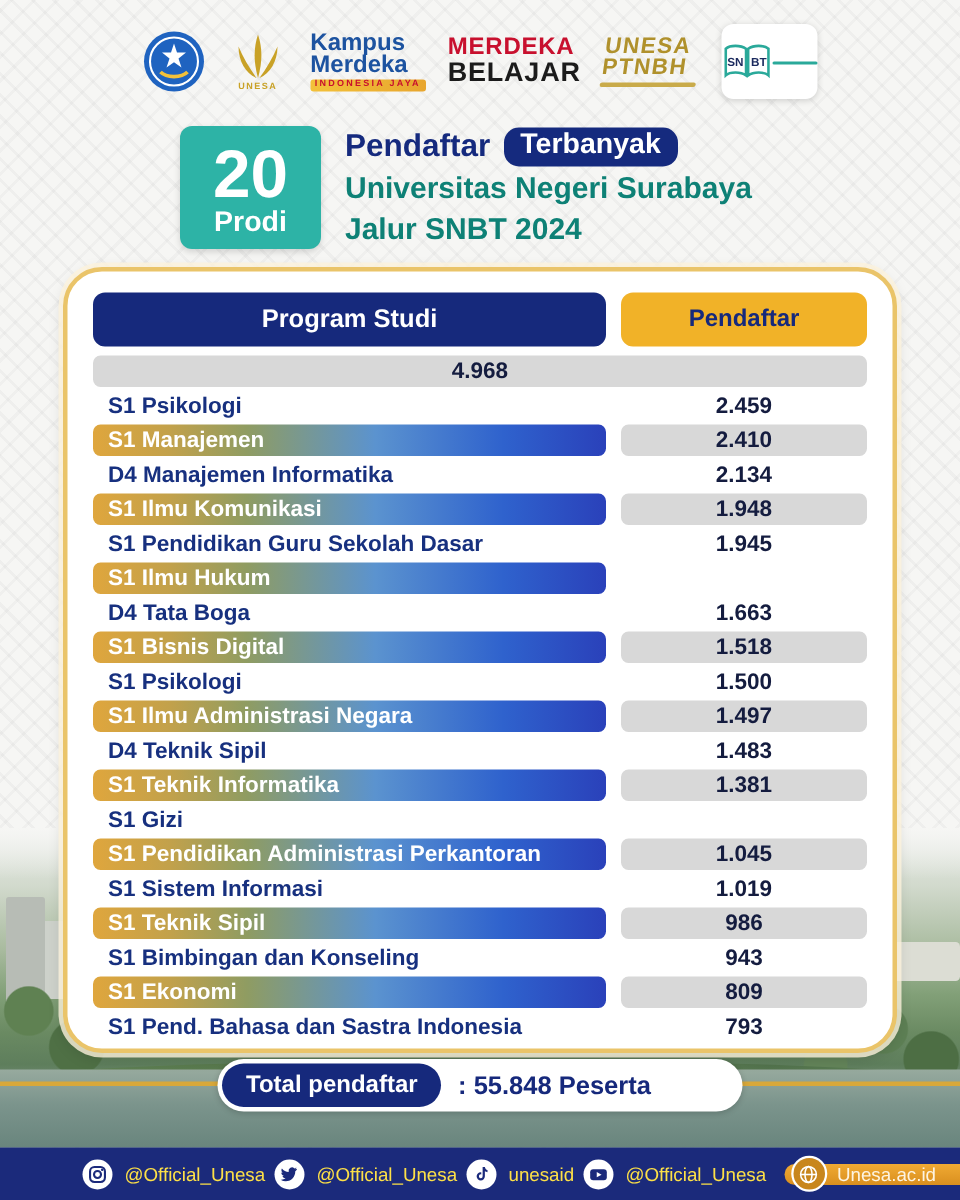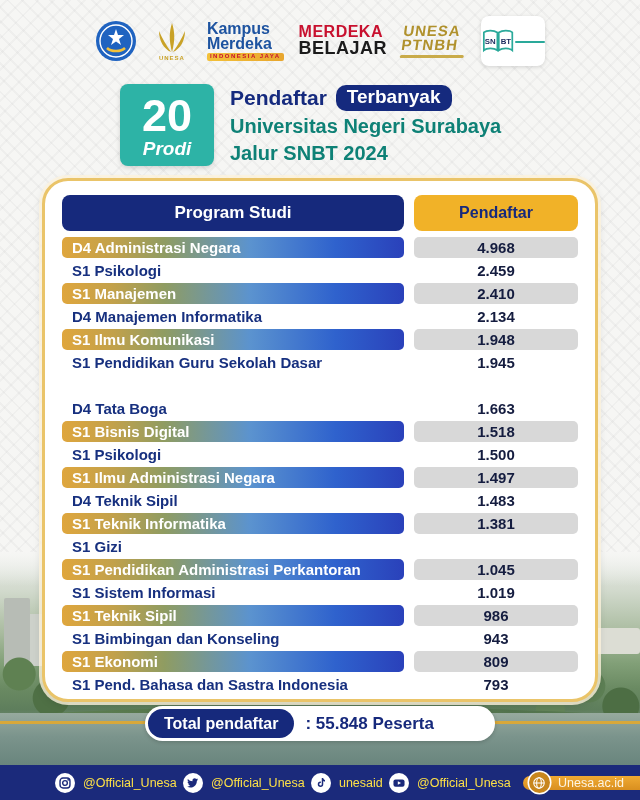--- a/index.html
+++ b/index.html
@@ -47,21 +47,21 @@
   .lg-ptnbh .tag{margin-top:2px;height:3px;width:64px;background:#c9ab4a;border-radius:2px;}
   .lg-snbt{width:64px;height:50px;background:#fff;border-radius:8px;box-shadow:0 1px 4px rgba(0,0,0,.15);
     display:flex;align-items:center;justify-content:center;}
   .lg-snbt .tag{width:42px;height:2px;background:#2aa99a;margin-top:2px;border-radius:1px;}
   
   .title-row{position:absolute;top:84px;left:120px;display:flex;gap:16px;align-items:center;}
   .count-box{width:94px;height:82px;background:#2db3a6;border-radius:8px;color:#fff;
     display:flex;flex-direction:column;align-items:center;justify-content:center;
     box-shadow:0 2px 5px rgba(0,0,0,.15);}
   .count-num{font-size:45px;font-weight:bold;line-height:1;}
-  .count-label{font-size:19px;font-weight:bold;line-height:1;margin-top:1px;font-style:italic;}
+  .count-label{font-size:19px;font-weight:bold;line-height:1;margin-top:1px;}
   .title-lines{display:flex;flex-direction:column;gap:3px;}
   .t-line1{display:flex;align-items:center;gap:9px;}
   .t-pendaftar{color:#152a7e;font-size:21px;font-weight:bold;}
   .t-badge{background:#152a7e;color:#fff;font-size:19px;font-weight:bold;
     padding:1px 11px 3px;border-radius:10px;}
   .t-line2,.t-line3{color:#0e8176;font-size:20px;font-weight:bold;line-height:1.2;}
   
   .card{position:absolute;left:42px;top:178px;width:556px;height:524px;box-sizing:border-box;
     background:#fff;border:3px solid #eac469;border-radius:26px;
     box-shadow:0 0 0 3px rgba(253,243,220,.8),0 3px 10px rgba(0,0,0,.15);
@@ -172,23 +172,20 @@
     </div>
   </div>
 
   <div class="card">
     <div class="thead">
       <div class="th1">Program Studi</div>
       <div class="th2">Pendaftar</div>
     </div>
     <div>
     <div class="trow hl">
-      <div class="tlabel">
-            <span>D4 Administrasi Negara</span>
-          </div>
       <div class="tvalue">
             <span>4.968</span>
           </div>
     </div>
 
     <div class="trow">
       <div class="tlabel">
             <span>S1 Psikologi</span>
           </div>
       <div class="tvalue">
@@ -226,20 +223,23 @@
     <div class="trow">
       <div class="tlabel">
             <span>S1 Pendidikan Guru Sekolah Dasar</span>
           </div>
       <div class="tvalue">
             <span>1.945</span>
           </div>
     </div>
 
     <div class="trow hl">
+      <div class="tlabel">
+            <span>S1 Ilmu Hukum</span>
+          </div>
     </div>
 
     <div class="trow">
       <div class="tlabel">
             <span>D4 Tata Boga</span>
           </div>
       <div class="tvalue">
             <span>1.663</span>
           </div>
     </div>

